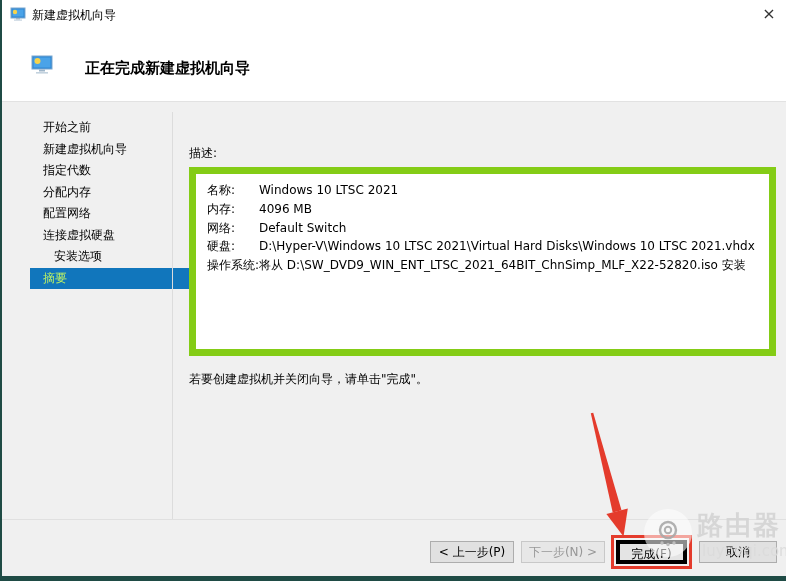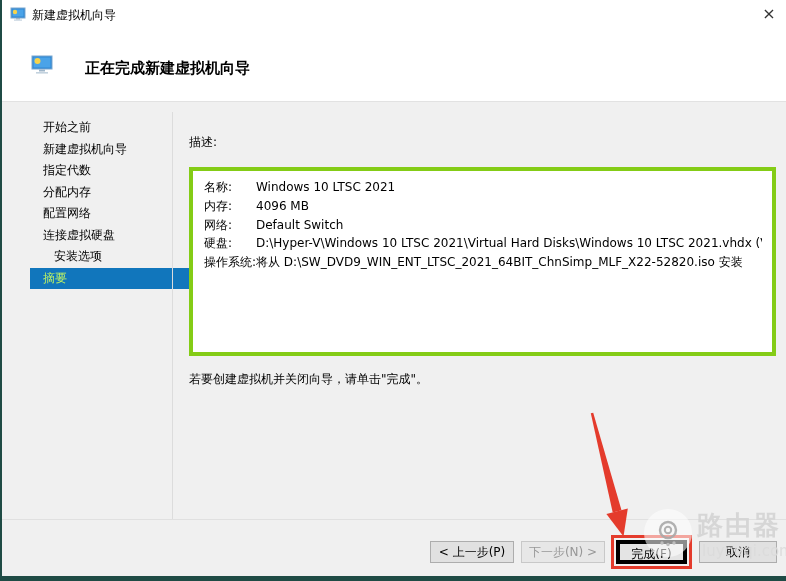--- a/index.html
+++ b/index.html
@@ -24,24 +24,24 @@
   .header-icon { position:absolute; left:31px; top:55px; width:22px; height:20px; }
   .header-title { position:absolute; left:85px; top:58px; margin:0; font-size:15px; font-weight:bold; line-height:20px; }
 
   .sidebar-nav { position:absolute; left:2px; top:117px; width:170px;margin-left:28px; }
   .nav-item { height:21.5px; line-height:21.5px; padding-left:13px; white-space:nowrap; }
   .nav-item.indent { padding-left:24px; }
   .nav-item.selected { background:#1176bc; color:#bef264; }
   .v-divider { position:absolute; left:172px; top:112px; width:1px; height:408px; background:#dcdcdc; }
 
   .intro-text { position:absolute; left:189px; top:119px; width:580px; line-height:16px; }
-  .desc-label { position:absolute; left:189px; top:134px; }
+  .desc-label { position:absolute; left:189px; top:145px; }
   .summary-box {
     position:absolute; left:189px; top:167px; width:587px; height:189px;
-    background:#fff; border:4px solid #84cc16; box-sizing:border-box;
+    background:#fff; border:7px solid #84cc16; box-sizing:border-box;
     padding:7px 10px 0 11px; overflow:hidden;
   }
   .srow { display:flex; line-height:18.8px; white-space:nowrap; }
   .slabel { flex:0 0 52px; }
   .svalue { flex:1 1 auto; overflow:hidden; }
   .footnote { position:absolute; left:189px; top:371px; }
 
   .footer-divider { position:absolute; left:2px; right:0; top:519px; height:1px; background:#e0e0e0; }
 
   .btn {

